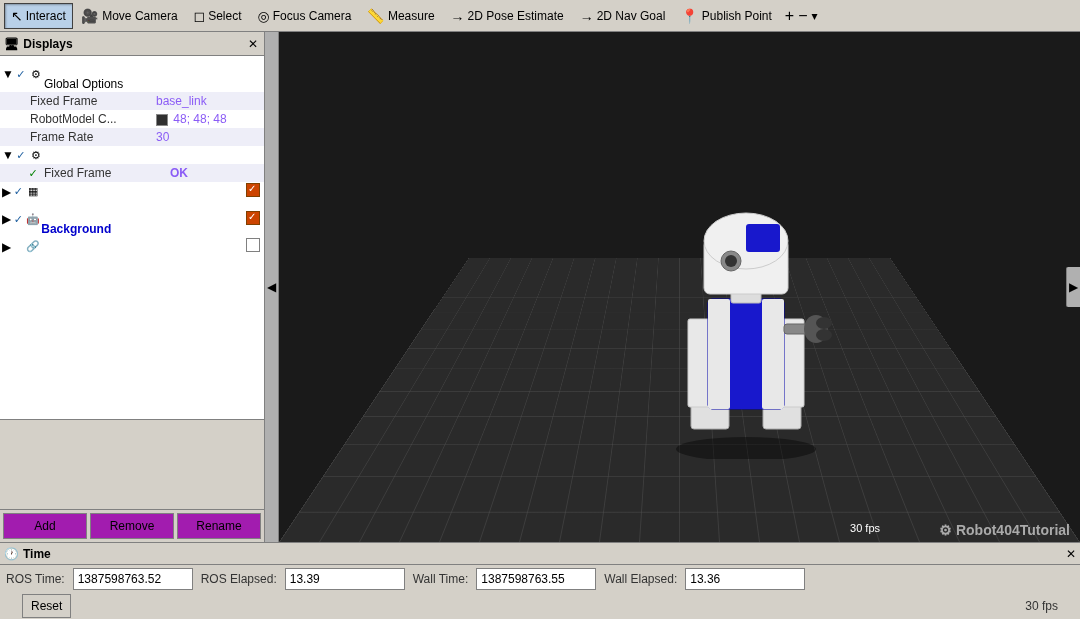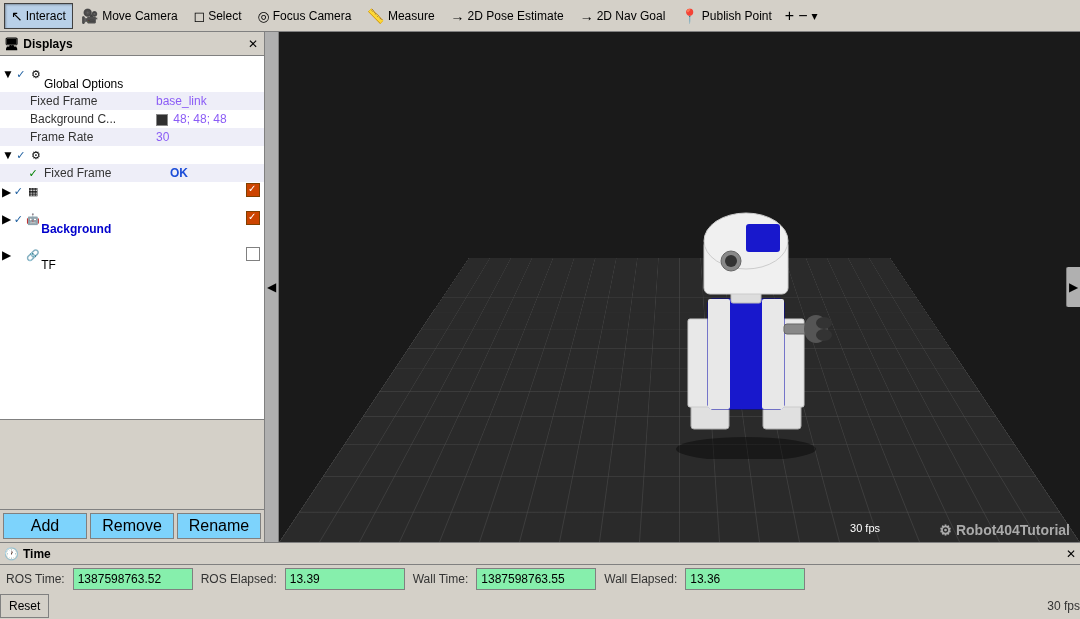--- a/index.html
+++ b/index.html
@@ -59,34 +59,34 @@
     .checkbox-orange {
       width: 14px; height: 14px; background: #cc4400; border: 1px solid #804000;
       display: inline-block; position: relative;
     }
     .checkbox-orange::after {
       content: '✓'; color: white; font-size: 10px; position: absolute; left: 1px; top: -1px;
     }
     .checkbox-empty {
       width: 14px; height: 14px; background: white; border: 1px solid #808080; display: inline-block;
     }
-    .status-ok { color: #1d4ed8; font-weight: bold; }
+    .status-ok { color: #8b5cf6; font-weight: bold; }
 
     
     .empty-panel {
       height: 90px; background: #d4d0c8; border-bottom: 1px solid #808080;
     }
 
     
     .btn-row {
       display: flex; padding: 3px; gap: 3px; background: #d4d0c8;
     }
     .panel-btn {
-      flex: 1; height: 26px; background: #7dd3fc; border: 1px solid #808080;
-      cursor: pointer; font-size: 16px;
+      flex: 1; height: 26px; background: #a21caf; border: 1px solid #808080;
+      cursor: pointer; font-size: 12px;
     }
 
     
     .viewport {
       flex: 1; background: #1a1a1a; position: relative; overflow: hidden;
     }
 
     
     .grid-bg {
       position: absolute; inset: 0;
@@ -115,26 +115,26 @@
     .time-header {
       display: flex; align-items: center; justify-content: space-between;
       padding: 2px 4px; height: 22px; background: #d4d0c8; border-bottom: 1px solid #808080;
     }
     .time-header-title { display: flex; align-items: center; gap: 4px; font-weight: bold; }
     .time-fields {
       display: flex; align-items: center; padding: 3px 6px; gap: 8px; flex-wrap: nowrap;
     }
     .time-label { color: #333; white-space: nowrap; font-size: 12px; }
     .time-input {
-      height: 22px; border: 1px solid #808080; background: #86efac;
+      height: 22px; border: 1px solid #808080; background: #ffffff;
       padding: 4px 4px; font-size: 12px; width: 120px;
     }
     .time-footer {
       display: flex; align-items: center; justify-content: space-between;
-      padding: 2px 0; height: 26px; background: #d4d0c8;
+      padding: 2px 22px; height: 26px; background: #d4d0c8;
     }
 
     .reset-btn {
       height: 24px; padding: 0 8px; background: #d4d0c8; border: 1px solid #808080; cursor: pointer; font-size: 12px;
     }
   </style>
 </head>
 <body>
 
 <div class="toolbar">
@@ -198,21 +198,21 @@
       </div>
 
       <div class="tree-item" style="background:#eeeef8;">
         <span style="padding-left:26px;"></span>
         <span class="tree-key">Fixed Frame</span>
         <span class="tree-val">base_link</span>
       </div>
 
       <div class="tree-item">
         <span style="padding-left:26px;"></span>
-        <span class="tree-key">Background C...</span>
+        <span class="tree-key">RobotModel C...</span>
         <span class="tree-val">
           <span style="display:inline-block;width:12px;height:12px;background:#303030;border:1px solid #888;vertical-align:middle;margin-right:2px;"></span>
           48; 48; 48
         </span>
       </div>
 
       <div class="tree-item" style="background:#eeeef8;">
         <span style="padding-left:26px;"></span>
         <span class="tree-key">Frame Rate</span>
         <span class="tree-val">30</span>
@@ -247,21 +247,20 @@
         <span class="tree-label tree-label-blue">Background</span>
         <span style="margin-left:auto;margin-right:4px;">
           <span class="checkbox-orange"></span>
         </span>
       </div>
 
       <div class="tree-item">
         <span style="padding-left:2px;">▶</span>
         <span class="tree-check"></span>
         <span class="tree-icon">🔗</span>
-        <span class="tree-label">TF</span>
         <span style="margin-left:auto;margin-right:4px;">
           <span class="checkbox-empty"></span>
         </span>
       </div>
 
     </div>
 
     <div class="empty-panel"></div>
 
     <div class="btn-row">

